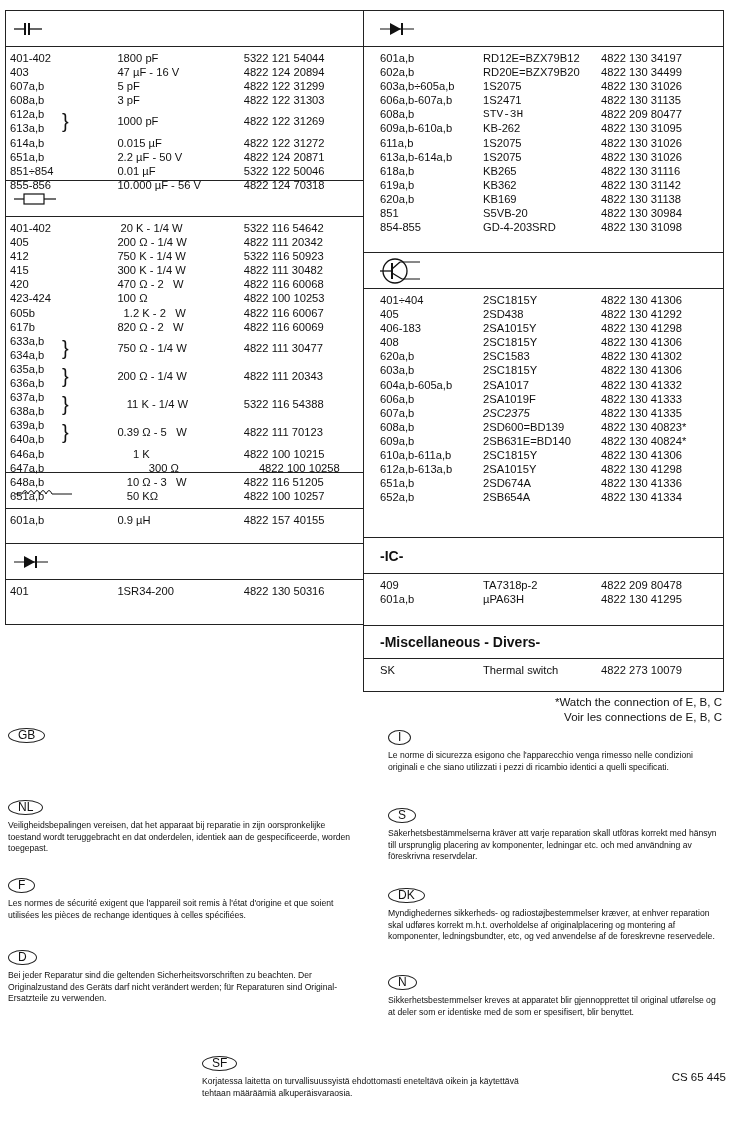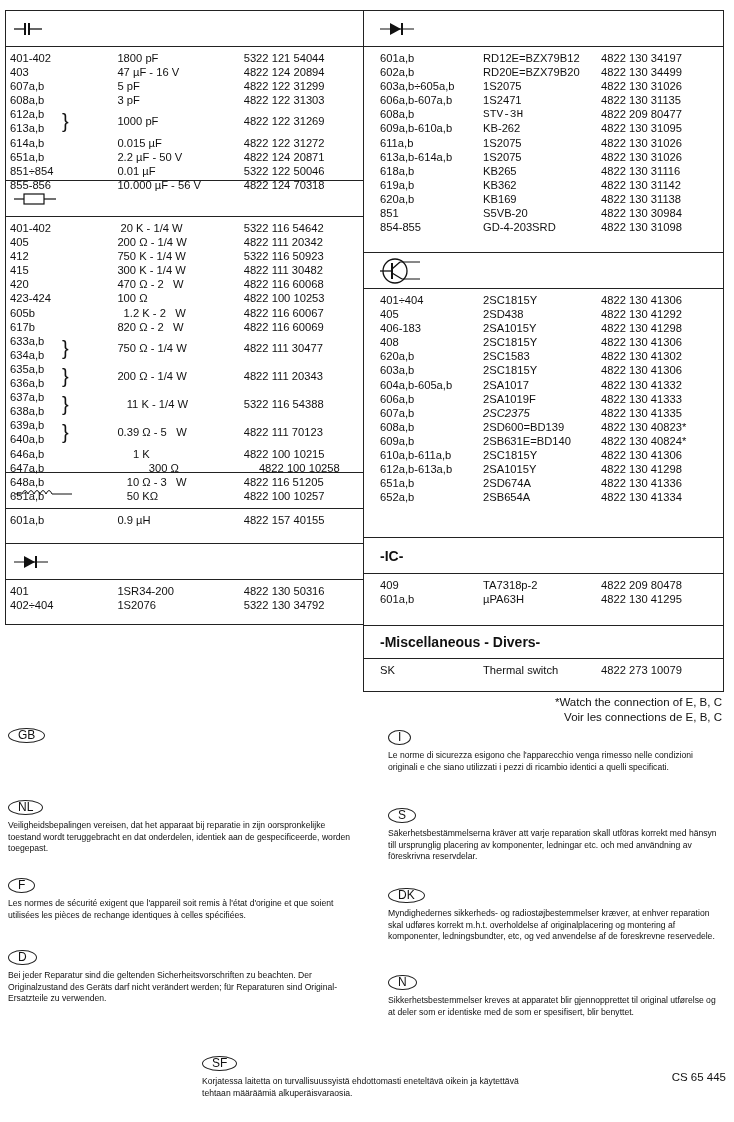--- a/index.html
+++ b/index.html
@@ -225,25 +225,20 @@
             <line x1="22" y1="1" x2="22" y2="13" stroke="#111" stroke-width="2"></line>
           </svg>
       </span>
     </div>
     <div class="sec-body" style="height:36px" id="diode-left-body">
         <div class="row">
           <div class="c1">401</div>
           <div class="c2" style="white-space: pre;">1SR34-200</div>
           <div class="c3">4822 130 50316</div>
         </div>
-        <div class="row">
-          <div class="c1">402÷404</div>
-          <div class="c2" style="white-space: pre;">1S2076</div>
-          <div class="c3">5322 130 34792</div>
-        </div>
       </div>
   </div>
 
   <div class="col right">
     <div class="sec-head sym" style="padding-left:16px">
       <span>
         <svg width="36" height="14" viewBox="0 0 36 14">
             <line x1="0" y1="7" x2="34" y2="7" stroke="#111" stroke-width="1.2"></line>
             <polygon points="10,1 10,13 21,7" fill="#111"></polygon>
             <line x1="22" y1="1" x2="22" y2="13" stroke="#111" stroke-width="2"></line>

